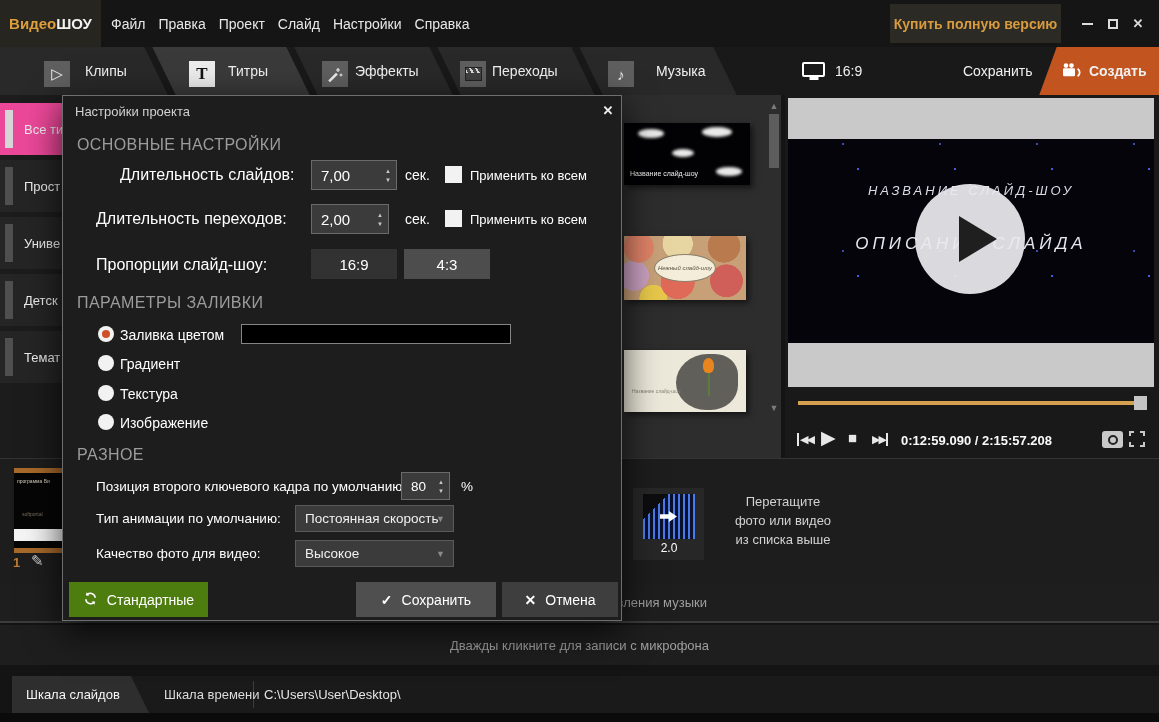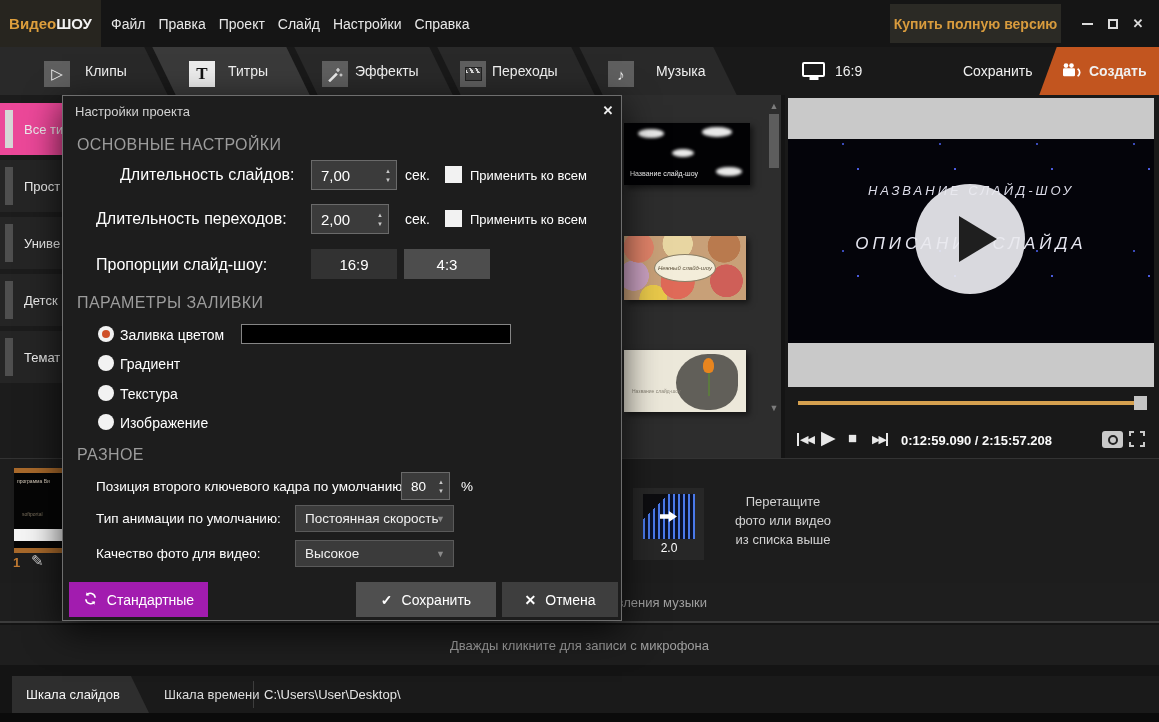--- a/index.html
+++ b/index.html
@@ -144,21 +144,21 @@
 .asp-w { left:248px; background:#323232; }
 .asp-s { left:341px; background:#4d4d4d; }
 .radio { position:absolute; left:35px; width:16px; height:16px; border-radius:50%; background:#f2f2f2; cursor:pointer; }
 .radio .dot { position:absolute; left:4px; top:4px; width:8px; height:8px; border-radius:50%; background:#cf4f28; }
 .radlab { position:absolute; left:57px; font-size:14px; color:#fff; }
 .swatch { position:absolute; left:178px; top:228px; width:270px; height:20px; background:#000; border:1px solid #858585; cursor:pointer; }
 .dsel { position:absolute; left:232px; width:159px; height:27px; background:#3b3b3b; border:1px solid #5a5a5a; cursor:pointer; }
 .dsel .val { position:absolute; left:9px; top:0; height:100%; display:flex; align-items:center; font-size:13.5px; color:#f0f0f0; }
 .dsel .caret { position:absolute; right:8px; top:0; height:100%; display:flex; align-items:center; font-size:9px; color:#8a8a8a; }
 .dbtn { position:absolute; top:486px; height:35px; display:flex; align-items:center; justify-content:center; gap:9px; font-size:14px; color:#fff; cursor:pointer; }
-.dbtn-reset { left:6px; width:139px; background:#a21caf; }
+.dbtn-reset { left:6px; width:139px; background:#4d7c0f; }
 .dbtn-save { left:293px; width:140px; background:#4f4f4f; }
 .dbtn-cancel { left:439px; width:116px; background:#3e3e3e; }
 .dbtn .gly { font-size:14px; font-weight:bold; }
 
 
 .clap { position:relative; width:17px; height:14px; background:#404040; border:1px solid #222; }
 .clap:before { content:""; position:absolute; left:0; top:0; right:0; height:5px; background:repeating-linear-gradient(60deg, #d8d8d8 0 2px, #484848 2px 5px); }
 </style>
 </head>
 <body>

